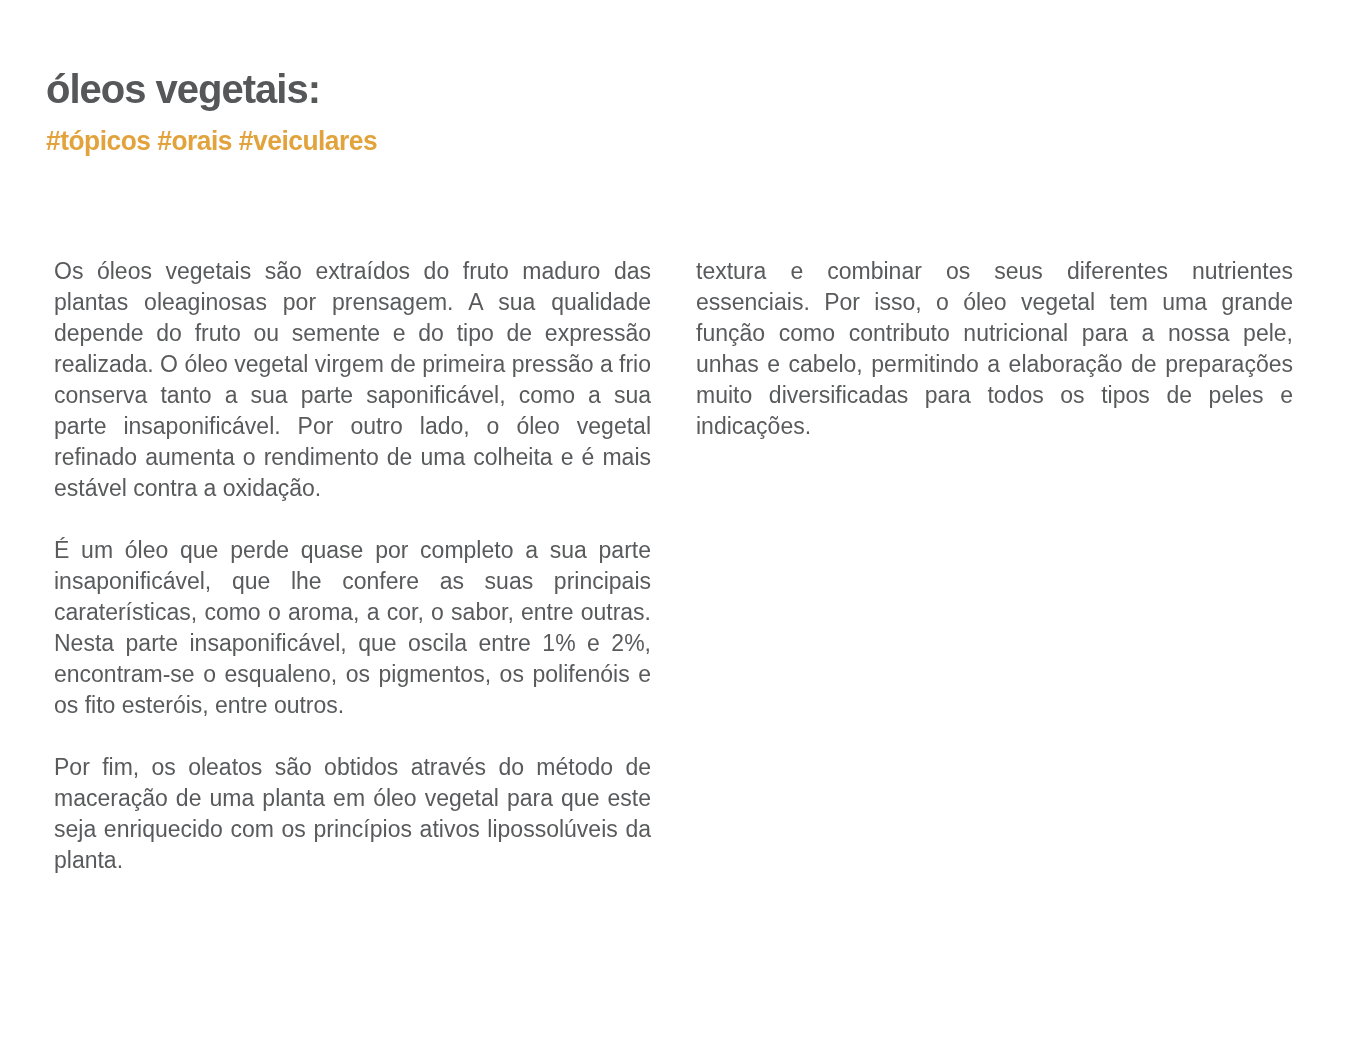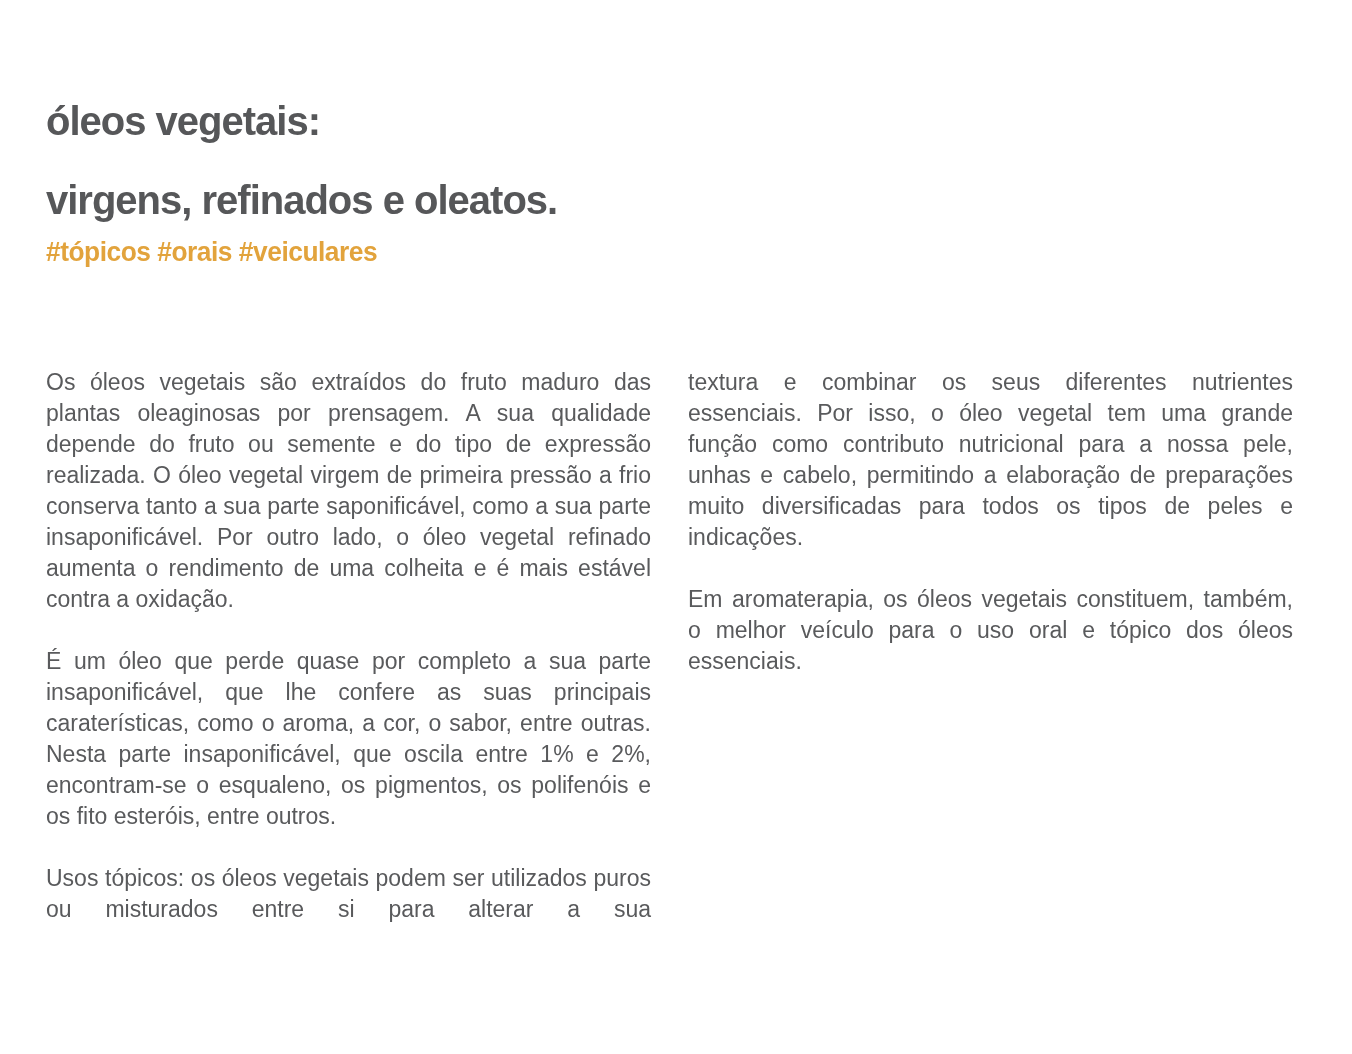--- a/index.html
+++ b/index.html
@@ -18,21 +18,21 @@
     overflow: hidden;
   }
   h1.title {
     margin: 0;
     font-size: 40px;
     line-height: 47px;
     font-weight: 700;
     letter-spacing: -1px;
     color: #565759;
   }
-  .title-line { display: block; margin-top: 32px; }
+  .title-line { display: block; }
   .hashtags {
     margin-top: 11px;
     font-size: 28px;
     line-height: 34px;
     font-weight: 700;
     letter-spacing: -0.5px;
     color: #e2a33c;
     transform: scaleX(0.94);
     transform-origin: left top;
     white-space: nowrap;
@@ -40,52 +40,50 @@
   .columns {
     display: flex;
     gap: 37px;
     margin-top: 98px;
   }
   .col {
     width: 605px;
     flex: 0 0 605px;
   }
   .col p {
-    margin: 0 0 31px 0;
+    margin: 0 0 31px 8px;
     font-size: 23px;
     line-height: 31px;
     color: #595a5c;
     text-align: justify;
     text-justify: inter-word;
   }
   .col p.flow-continues {
     text-align-last: justify;
   }
 </style>
 </head>
 <body>
 
 <div class="page">
 
   <header>
     <h1 class="title">
       <span class="title-line">óleos vegetais:</span>
-      <span class="title-line">virgens, refinados e oleatos.</span>
     </h1>
     <div class="hashtags">#tópicos #orais #veiculares</div>
   </header>
 
   <main class="columns">
 
     <section class="col">
       <p>Os óleos vegetais são extraídos do fruto maduro das plantas oleaginosas por prensagem. A sua qualidade depende do fruto ou semente e do tipo de expressão realizada. O óleo vegetal virgem de primeira pressão a frio conserva tanto a sua parte saponificável, como a sua parte insaponificável. Por outro lado, o óleo vegetal refinado aumenta o rendimento de uma colheita e é mais estável contra a oxidação.</p>
       <p>É um óleo que perde quase por completo a sua parte insaponificável, que lhe confere as suas principais caraterísticas, como o aroma, a cor, o sabor, entre outras. Nesta parte insaponificável, que oscila entre 1% e 2%, encontram-se o esqualeno, os pigmentos, os polifenóis e os fito esteróis, entre outros.</p>
-      <p class="flow-continues">Usos tópicos: os óleos vegetais podem ser utilizados puros ou misturados entre si para alterar a sua</p>
+      <p>Por fim, os oleatos são obtidos através do método de maceração de uma planta em óleo vegetal para que este seja enriquecido com os princípios ativos lipossolúveis da planta.</p>
     </section>
 
     <section class="col">
       <p>textura e combinar os seus diferentes nutrientes essenciais. Por isso, o óleo vegetal tem uma grande função como contributo nutricional para a nossa pele, unhas e cabelo, permitindo a elaboração de preparações muito diversificadas para todos os tipos de peles e indicações.</p>
-      <p>Em aromaterapia, os óleos vegetais constituem, também, o melhor veículo para o uso oral e tópico dos óleos essenciais.</p>
     </section>
 
   </main>
 
 </div>
 
 </body></html>

